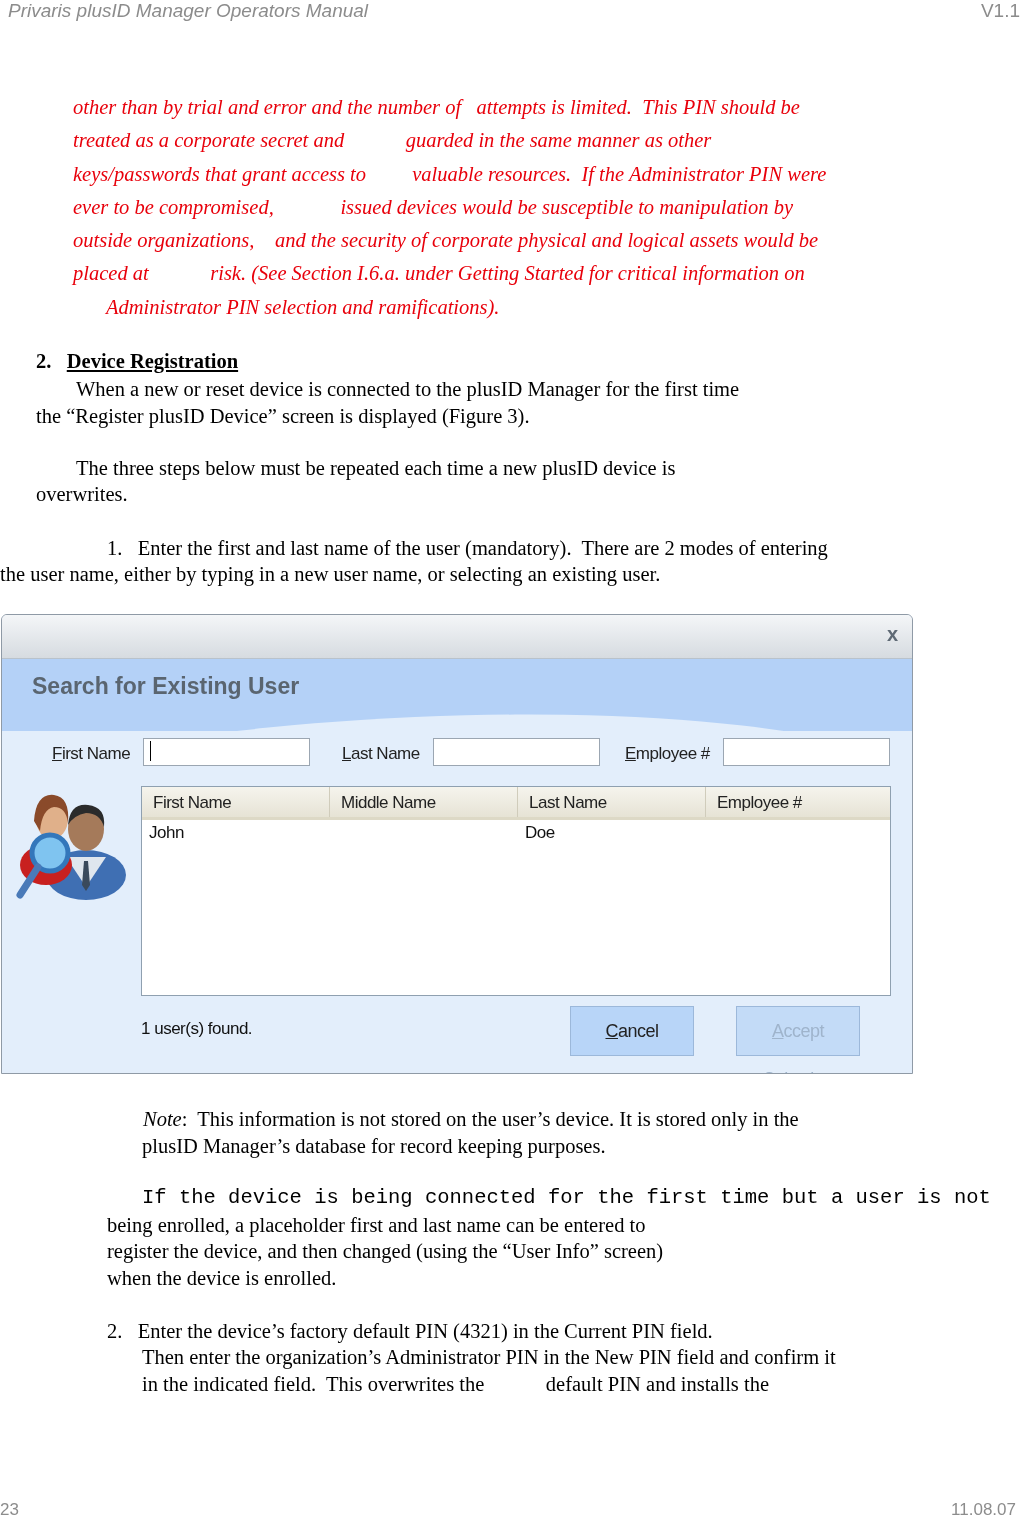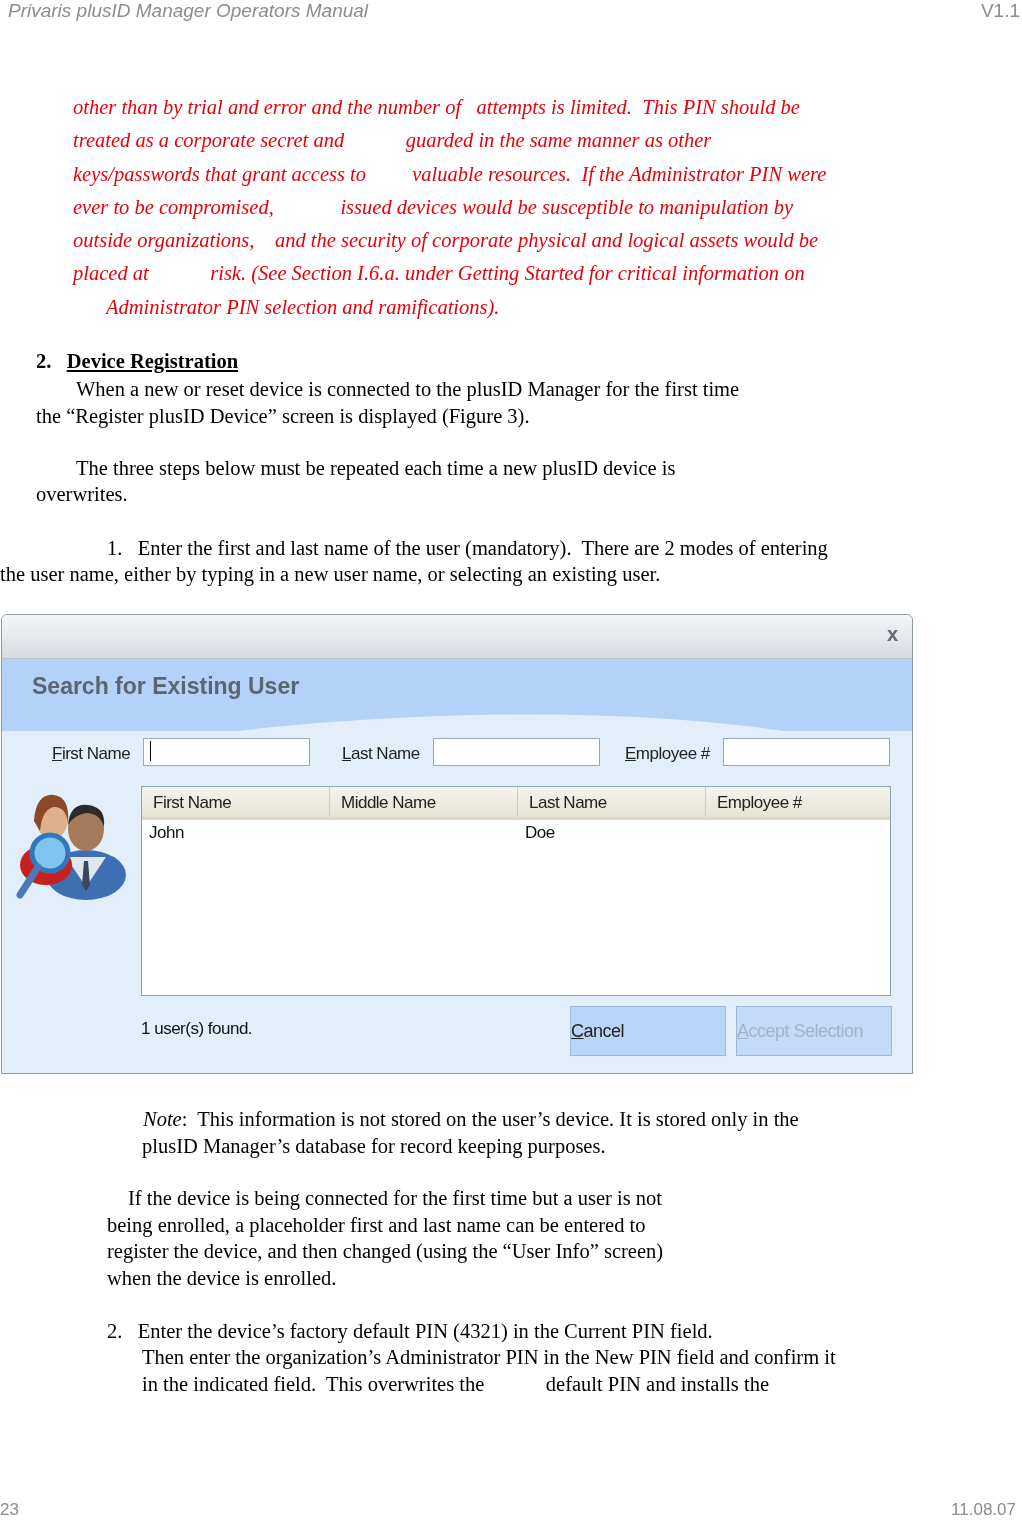--- a/index.html
+++ b/index.html
@@ -25,21 +25,21 @@
   .lbl { position:absolute; font-family:"Liberation Sans", sans-serif; font-size:17px; color:#222; letter-spacing:-0.5px; }
   .lbl .u { text-decoration:underline; }
   .inp { position:absolute; height:28px; background:#fff; border:1px solid #9ba6b2; box-sizing:border-box; font-family:"Liberation Sans", sans-serif; font-size:16px; padding:2px 6px; }
   .caret { display:inline-block; width:1px; height:20px; background:#000; vertical-align:middle; }
   .grid { position:absolute; left:139px; top:171px; width:750px; height:210px; background:#fff; border:1px solid #8fa0b0; box-sizing:border-box; }
   .ghead { height:30px; background:linear-gradient(#f5f4ed,#e6e3d5); border-bottom:3px solid #ddd9c6; display:flex; position:relative; }
   .gh { font-family:"Liberation Sans", sans-serif; font-size:17px; color:#222; padding:6px 0 0 11px; box-sizing:border-box; border-right:1px solid #d0ccbb; letter-spacing:-0.5px; }
   .grow { display:flex; height:26px; }
   .gc { font-family:"Liberation Sans", sans-serif; font-size:17px; color:#111; padding:3px 0 0 7px; box-sizing:border-box; letter-spacing:-0.5px; }
   .found { position:absolute; left:139px; top:404px; font-family:"Liberation Sans", sans-serif; font-size:17px; color:#111; letter-spacing:-0.5px; }
-  .btn { position:absolute; top:391px; height:50px; width:156px; background:#b8d5f8; border:1px solid #9cb8da; box-sizing:border-box; font-family:"Liberation Sans", sans-serif; font-size:18px; text-align:left; line-height:48px; letter-spacing:-0.5px; }
+  .btn { position:absolute; top:391px; height:50px; width:124px; background:#b8d5f8; border:1px solid #9cb8da; box-sizing:border-box; font-family:"Liberation Sans", sans-serif; font-size:18px; text-align:center; line-height:48px; letter-spacing:-0.5px; }
   .btn.cancel { left:568px; color:#222; }
   .btn.accept { left:734px; color:#9fb4cc; background:#c3dbf7; }
   .btn .u { text-decoration:underline; }
   .icon-users { position:absolute; left:12px; top:172px; width:115px; height:115px; }
 </style>
 </head>
 <body>
 
 <div class="hdr left">Privaris plusID Manager Operators Manual</div>
 <div class="hdr right">V1.1</div>
@@ -109,21 +109,21 @@
     </div>
   </div>
 
   <div class="found">1 user(s) found.</div>
   <div class="btn cancel"><span class="u">C</span><span>ancel</span></div>
   <div class="btn accept"><span class="u">A</span><span>ccept Selection</span></div>
 </div>
 
 <div class="t" style="left:107px;top:1106px;margin-left:36px;"><i>Note</i><span>:  This information is not stored on the user’s device. It is stored only in the</span></div>
 <div class="t" style="left:142px;top:1133px;">plusID Manager’s database for record keeping purposes.</div>
-<div class="t" style="left:128px;top:1185px;">If the device is being connected for the first time but a user is not</div>
+<div class="t" style="left:142px;top:1185px;font-family:Liberation Mono, monospace;">If the device is being connected for the first time but a user is not</div>
 <div class="t" style="left:107px;top:1212px;">being enrolled, a placeholder first and last name can be entered to</div>
 <div class="t" style="left:107px;top:1238px;">register the device, and then changed (using the “User Info” screen)</div>
 <div class="t" style="left:107px;top:1265px;">when the device is enrolled.</div>
 <div class="t" style="left:107px;top:1318px;">2.   Enter the device’s factory default PIN (4321) in the Current PIN field.</div>
 <div class="t" style="left:142px;top:1344px;">Then enter the organization’s Administrator PIN in the New PIN field and confirm it</div>
 <div class="t" style="left:142px;top:1371px;">in the indicated field.  This overwrites the            default PIN and installs the</div>
 
 <div class="ftr left">23</div>
 <div class="ftr right">11.08.07</div>
 

